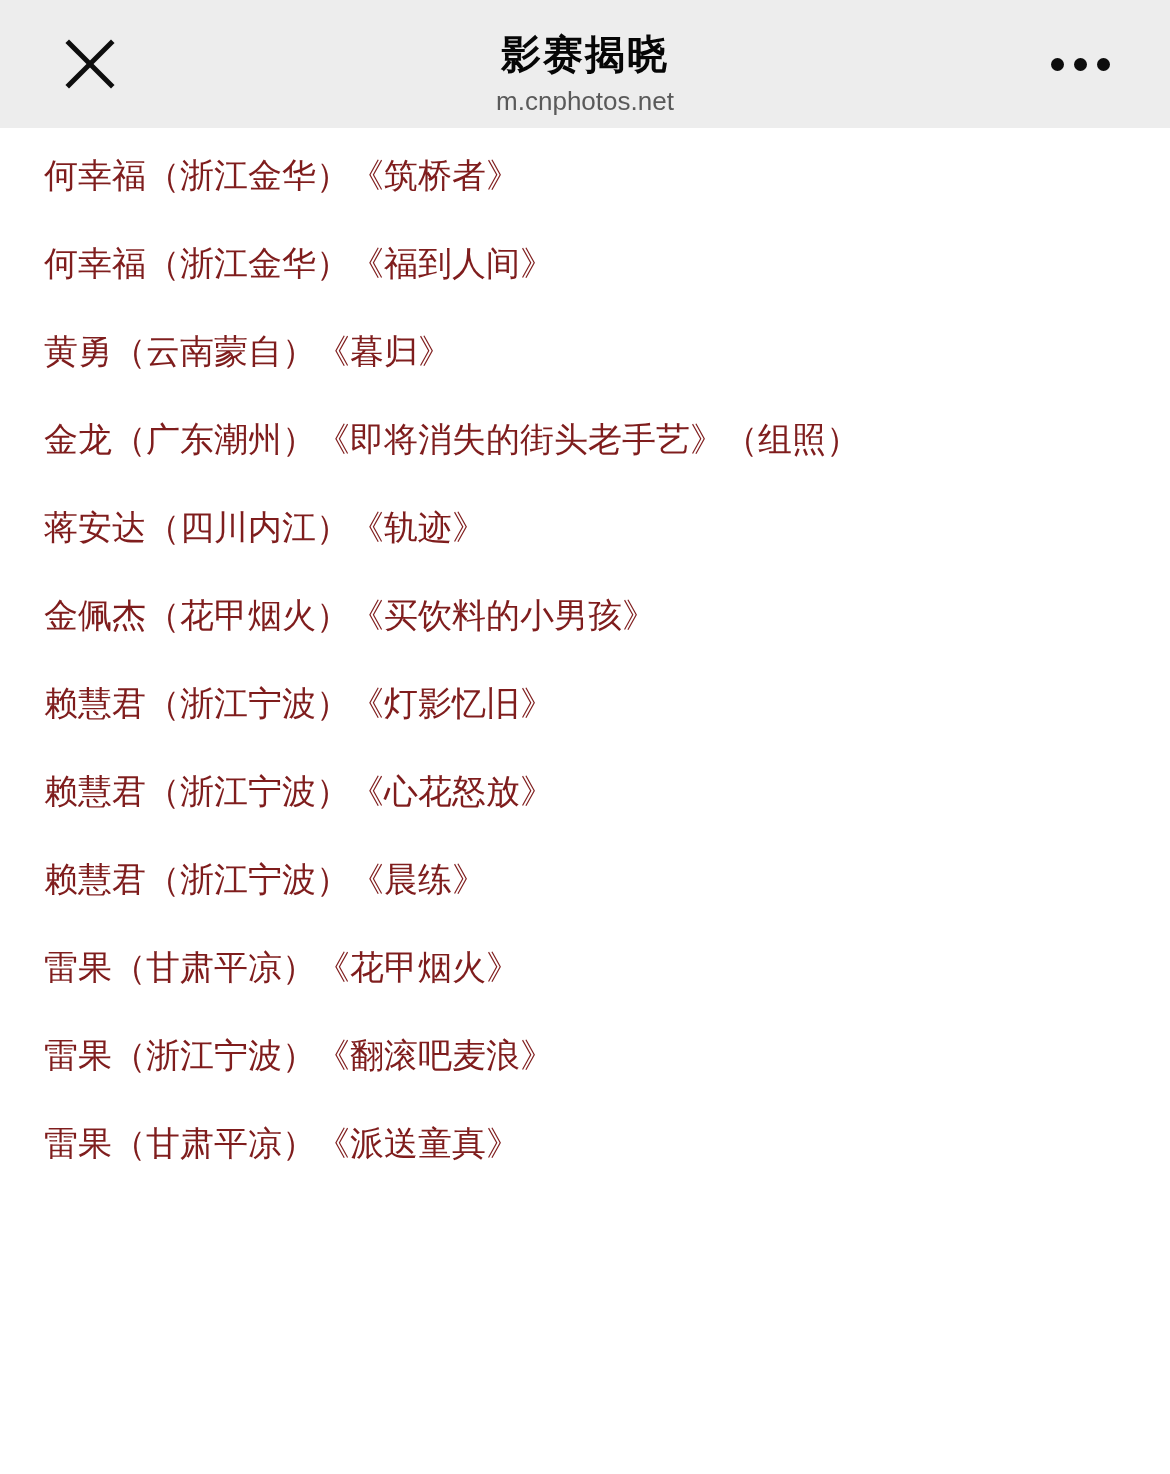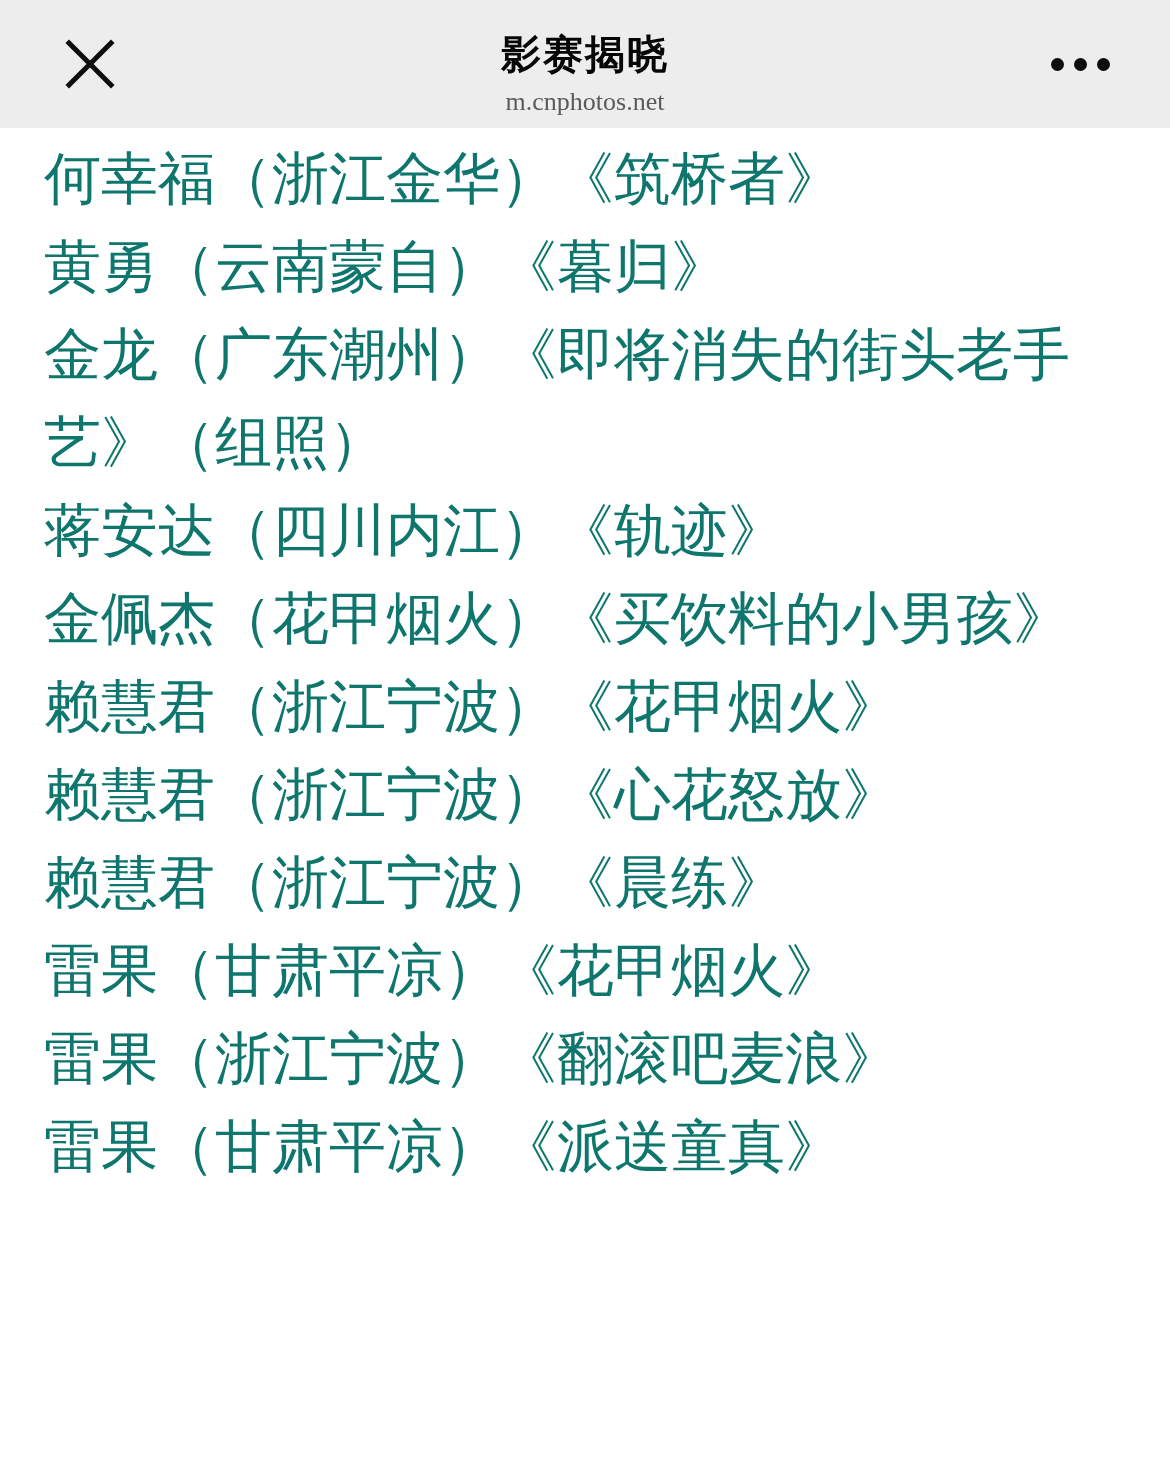--- a/index.html
+++ b/index.html
@@ -51,21 +51,20 @@
     font-weight: bold;
     letter-spacing: 2px;
     color: #060606;
     line-height: 1.2;
   }
   .topbar-subtitle {
     font-size: 26px;
     color: #5a5a5a;
     margin-top: 8px;
     line-height: 1.2;
-    font-family: Liberation Serif, serif;
   }
   .topbar-right {
     width: 180px;
     height: 128px;
     display: flex;
     align-items: center;
     justify-content: center;
   }
   .more-icon {
     display: flex;
@@ -79,26 +78,27 @@
     background: #0d0d0d;
     display: block;
   }
 
   
   .content {
     padding: 6px 44px 0 44px;
     box-sizing: border-box;
   }
   .entry {
-    font-size: 57px;
+    font-size: 34px;
     line-height: 88px;
-    color: #0f766e;
+    color: #7f1d1d;
     letter-spacing: 0px;
     white-space: normal;
     word-break: break-all;
+    font-family: Liberation Mono, monospace;
   }
 </style>
 </head>
 <body>
 
 <div class="topbar">
   <div class="topbar-left">
     <svg class="close-icon" viewBox="0 0 54 54">
       <line x1="6" y1="6" x2="48" y2="48" stroke="#0d0d0d" stroke-width="5" stroke-linecap="square"></line>
       <line x1="48" y1="6" x2="6" y2="48" stroke="#0d0d0d" stroke-width="5" stroke-linecap="square"></line>
@@ -112,23 +112,24 @@
     <div class="more-icon">
       <span></span>
         <span></span>
         <span></span>
     </div>
   </div>
 </div>
 
 <div class="content">
   <div class="entry">何幸福（浙江金华）《筑桥者》</div>
+  <div class="entry">何幸福（浙江金华）《福到人间》</div>
   <div class="entry">黄勇（云南蒙自）《暮归》</div>
   <div class="entry">金龙（广东潮州）《即将消失的街头老手艺》（组照）</div>
   <div class="entry">蒋安达（四川内江）《轨迹》</div>
   <div class="entry">金佩杰（花甲烟火）《买饮料的小男孩》</div>
-  <div class="entry">赖慧君（浙江宁波）《花甲烟火》</div>
+  <div class="entry">赖慧君（浙江宁波）《灯影忆旧》</div>
   <div class="entry">赖慧君（浙江宁波）《心花怒放》</div>
   <div class="entry">赖慧君（浙江宁波）《晨练》</div>
   <div class="entry">雷果（甘肃平凉）《花甲烟火》</div>
   <div class="entry">雷果（浙江宁波）《翻滚吧麦浪》</div>
   <div class="entry">雷果（甘肃平凉）《派送童真》</div>
 </div>
 
 </body></html>

